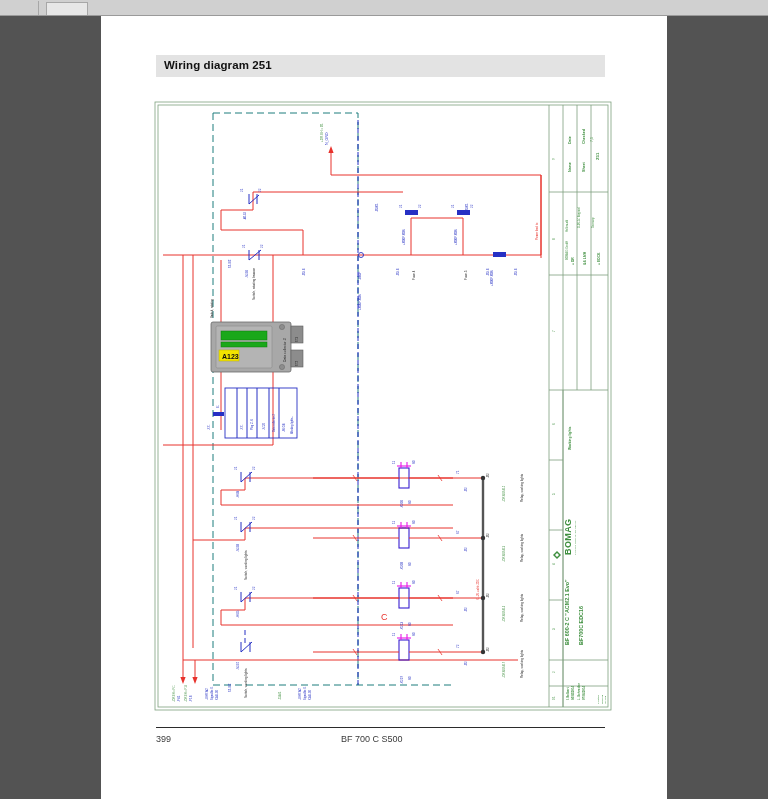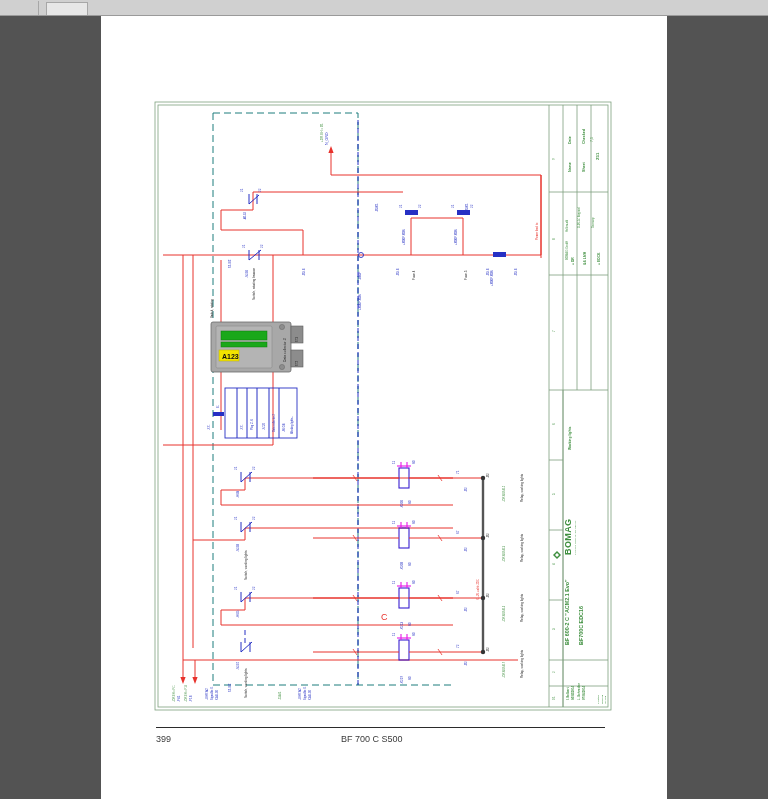--- a/index.html
+++ b/index.html
@@ -110,20 +110,23 @@
 
 <div id="app">
 
   <div class="top-strip">
     <div class="top-strip-divider"></div>
     <div class="top-strip-tab"></div>
   </div>
 
   <div class="page">
 
+    <div class="page-title-bar">
+      <div class="page-title-text">Wiring diagram 251</div>
+    </div>
 
     <div class="diagram">
       <svg width="460" height="612" viewBox="0 0 460 612" xmlns="http://www.w3.org/2000/svg">
         <defs>
           <style>
             .r  { stroke:#e8322c; stroke-width:1; fill:none; }
             .rT { stroke:#e8322c; stroke-width:1.4; fill:none; }
             .k  { stroke:#4a4a4a; stroke-width:1; fill:none; }
             .kT { stroke:#555; stroke-width:2.4; fill:none; }
             .gf { stroke:#7ea07e; stroke-width:0.8; fill:none; }

